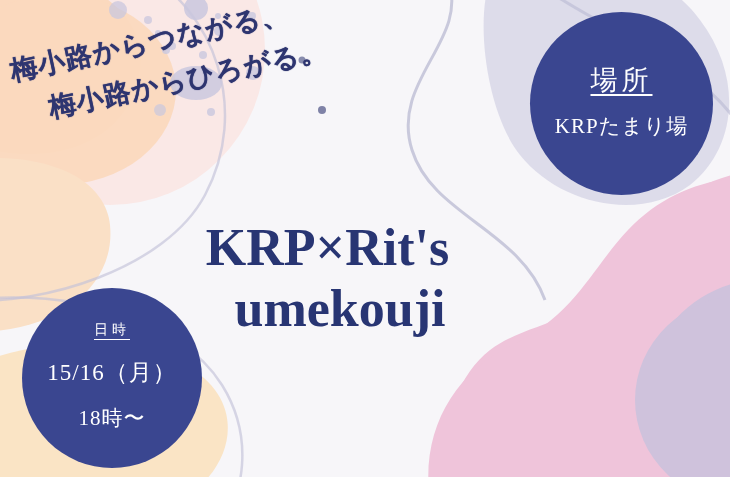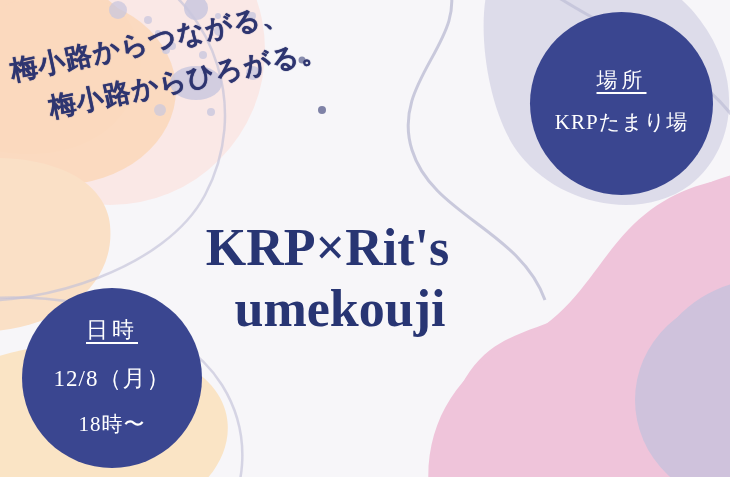--- a/index.html
+++ b/index.html
@@ -74,29 +74,29 @@
     letter-spacing:4px;
   }
   .badge-line{white-space:nowrap;text-align:right;}
 
   #badge-venue{
     right:17px; top:12px;
     width:183px; height:183px;
     font-size:21px;
     padding-bottom:4px;
   }
-  #badge-venue .badge-title{font-size:21px;margin-bottom:12px;}
+  #badge-venue .badge-title{font-size:27px;margin-bottom:12px;}
   #badge-venue .badge-line{margin:2px 0;letter-spacing:1px;}
 
   #badge-date{
     left:22px; top:288px;
     width:180px; height:180px;
     font-size:23px;
   }
-  #badge-date .badge-title{font-size:22px;margin-bottom:14px;text-decoration:underline;}
+  #badge-date .badge-title{font-size:14px;margin-bottom:14px;text-decoration:underline;}
   #badge-date .badge-line{margin:4px 0;letter-spacing:1px;}
   #badge-date .badge-line.time{font-size:21px;margin-top:12px;}
 </style>
 </head>
 <body>
 
 <div id="poster">
 
   <svg id="bg-layer" viewBox="0 0 730 477" preserveAspectRatio="none" xmlns="http://www.w3.org/2000/svg">
     <rect x="0" y="0" width="730" height="477" fill="#F7F6F9"></rect>
@@ -151,17 +151,17 @@
     <span class="title-line l2">umekouji</span>
   </h1>
 
   <div class="badge" id="badge-venue">
     <span class="badge-title">場所</span>
     <span class="badge-line">KRPたまり場</span>
   </div>
 
   <div class="badge" id="badge-date">
     <span class="badge-title">日時</span>
-    <span class="badge-line date">12/8（月）</span>
+    <span class="badge-line date">15/16（月）</span>
     <span class="badge-line time">18時〜</span>
   </div>
 
 </div>
 
 </body></html>

